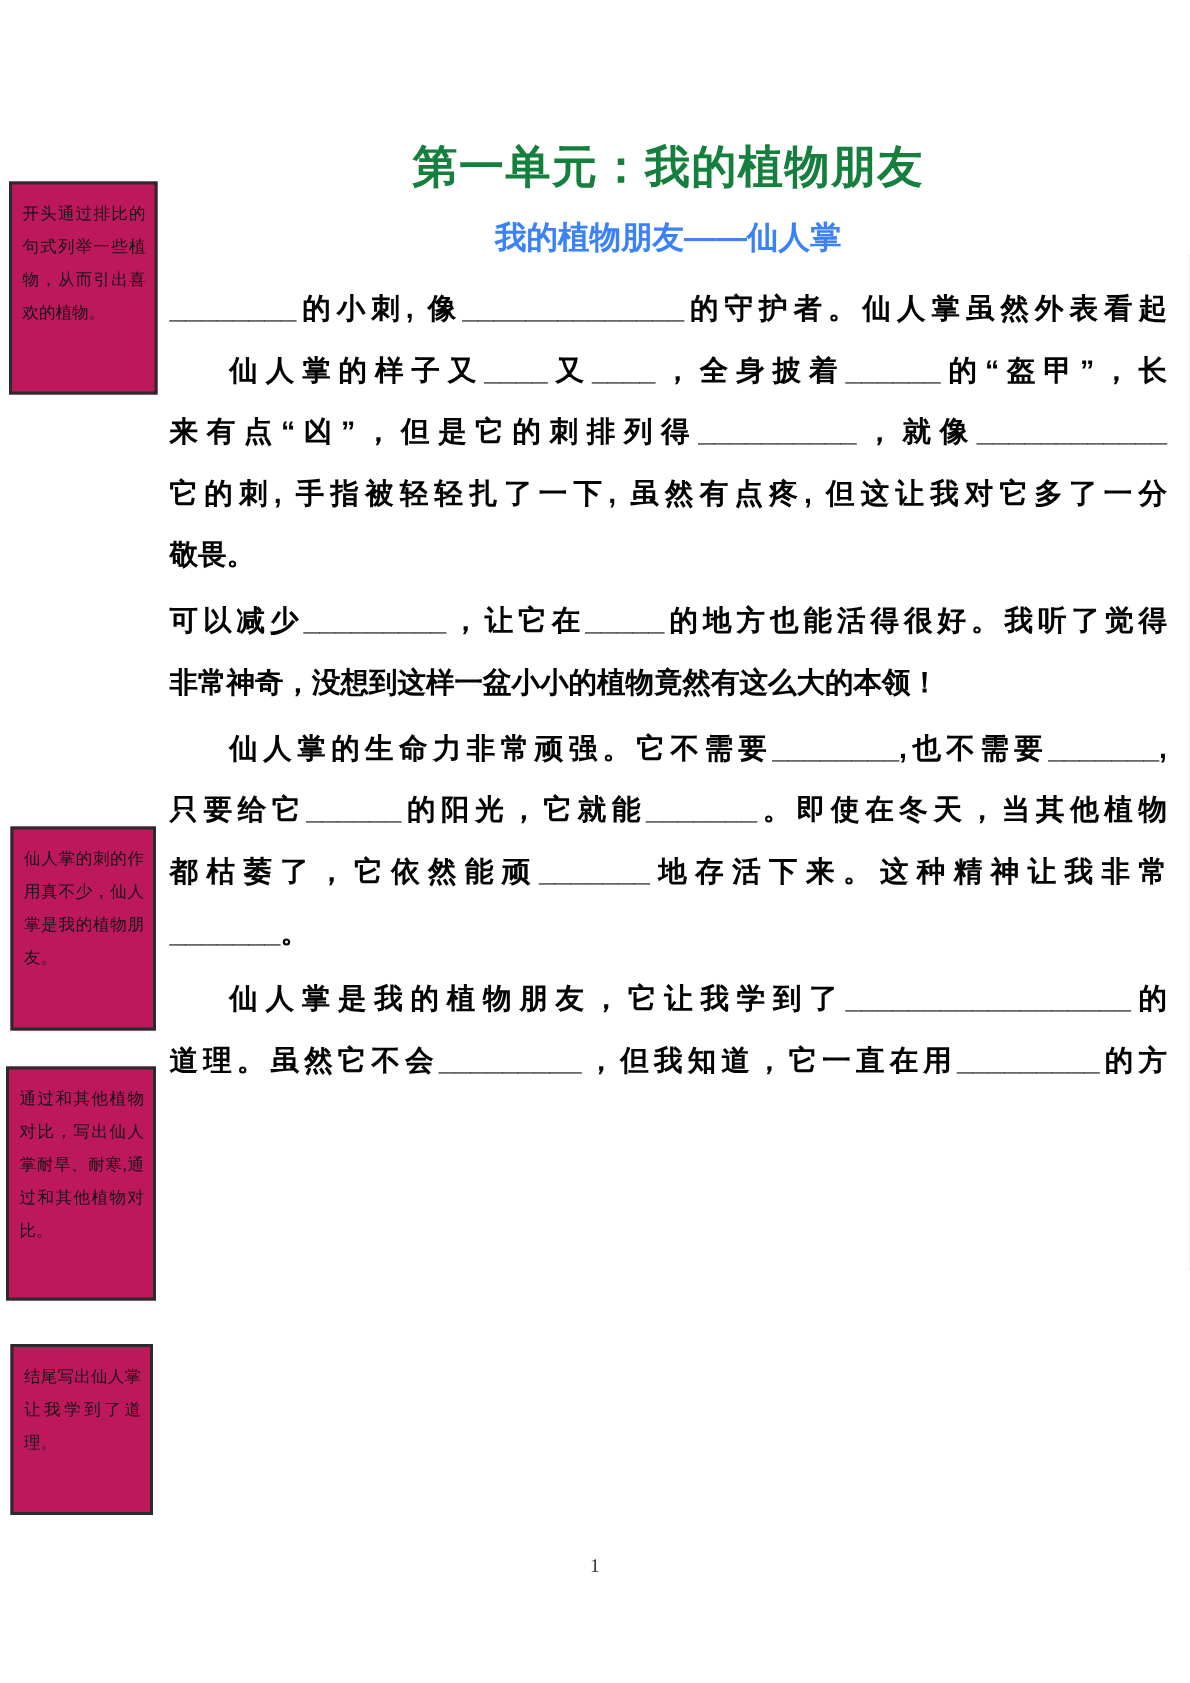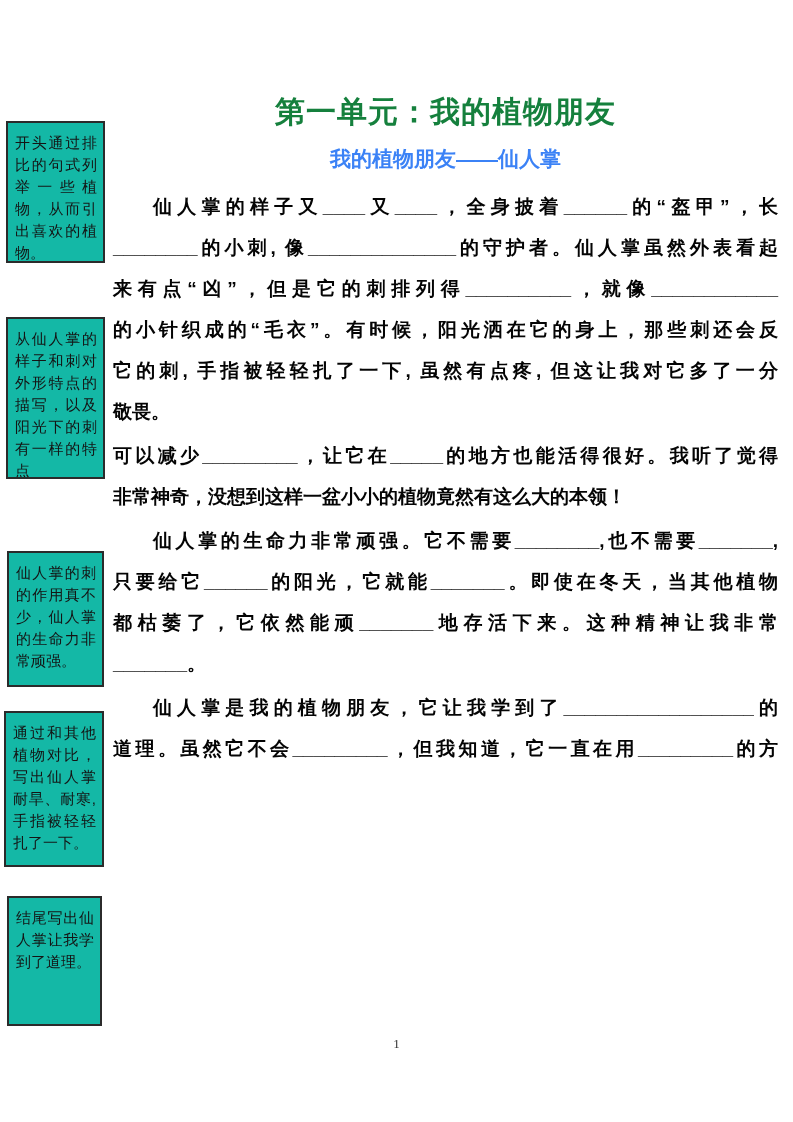--- a/index.html
+++ b/index.html
@@ -3,32 +3,32 @@
 <meta charset="utf-8">
 <style>
   html,body{margin:0;padding:0;background:#e8e8e8;}
   .page{
     position:relative;width:793px;height:1122px;background:#ffffff;
     margin:0 auto;overflow:hidden;color:#000;
     font-family:"Liberation Sans",sans-serif;
   }
   
   .note{
-    position:absolute;box-sizing:border-box;background:#14b8a6;
+    position:absolute;box-sizing:border-box;background:#be185d;
     border:2px solid #2b2b2b;padding:9px 6px 6px 7px;
-    font-family:Liberation Sans, sans-serif;
-    font-size:15px;line-height:22px;color:#141414;
+    font-family:Liberation Serif, serif;
+    font-size:11px;line-height:22px;color:#141414;
     text-align:justify;text-justify:inter-character;
     overflow:hidden;
   }
   .note-1{left:6px;top:121px;width:99px;height:142px;}
   .note-2{left:6px;top:317px;width:99px;height:162px;}
   .note-3{left:7px;top:551px;width:97px;height:136px;}
   .note-4{left:4px;top:711px;width:100px;height:156px;}
-  .note-5{left:7px;top:896px;width:95px;height:130px;}
+  .note-5{left:7px;top:896px;width:95px;height:114px;}
   
   .doc{position:absolute;left:113px;top:92px;width:665px;}
   .unit-title{
     margin:0;font-size:30px;line-height:40px;font-weight:700;
     text-align:center;letter-spacing:1px;color:#15803d;
   }
   .essay-title{
     margin:12px 0 0;font-size:21px;line-height:30px;font-weight:700;
     text-align:center;color:#3b82f6;
   }
@@ -44,37 +44,35 @@
     position:absolute;left:0;right:0;top:1036px;text-align:center;
     font-family:"Liberation Serif",serif;font-size:13px;color:#333;
   }
 </style>
 </head>
 <body>
 
 <div class="page">
 
   <div class="note note-1">开头通过排比的句式列举一些植物，从而引出喜欢的植物。</div>
-  <div class="note note-2">从仙人掌的样子和刺对外形特点的描写，以及阳光下的刺有一样的特点</div>
-  <div class="note note-3">仙人掌的刺的作用真不少，仙人掌的生命力非常顽强。</div>
-  <div class="note note-4">通过和其他植物对比，写出仙人掌耐旱、耐寒,手指被轻轻扎了一下。</div>
+  <div class="note note-3">仙人掌的刺的作用真不少，仙人掌是我的植物朋友。</div>
+  <div class="note note-4">通过和其他植物对比，写出仙人掌耐旱、耐寒,通过和其他植物对比。</div>
   <div class="note note-5">结尾写出仙人掌让我学到了道理。</div>
 
   <div class="doc">
     <h1 class="unit-title">第一单元：我的植物朋友</h1>
     <h2 class="essay-title">我的植物朋友——仙人掌</h2>
 
     <div class="essay-body">
 
 
       <div class="para">
+        <div class="line">________的小刺, 像______________的守护者。仙人掌虽然外表看起</div>
         <div class="line first">仙人掌的样子又____又____，全身披着______的“盔甲”，长</div>
-        <div class="line">________的小刺, 像______________的守护者。仙人掌虽然外表看起</div>
         <div class="line">来有点“凶”，但是它的刺排列得__________，就像____________</div>
-        <div class="line">的小针织成的“毛衣”。有时候，阳光洒在它的身上，那些刺还会反</div>
         <div class="line">它的刺, 手指被轻轻扎了一下, 虽然有点疼, 但这让我对它多了一分</div>
         <div class="line last">敬畏。</div>
       </div>
 
       <div class="para">
         <div class="line">可以减少_________，让它在_____的地方也能活得很好。我听了觉得</div>
         <div class="line last">非常神奇，没想到这样一盆小小的植物竟然有这么大的本领！</div>
       </div>
 
       <div class="para">

